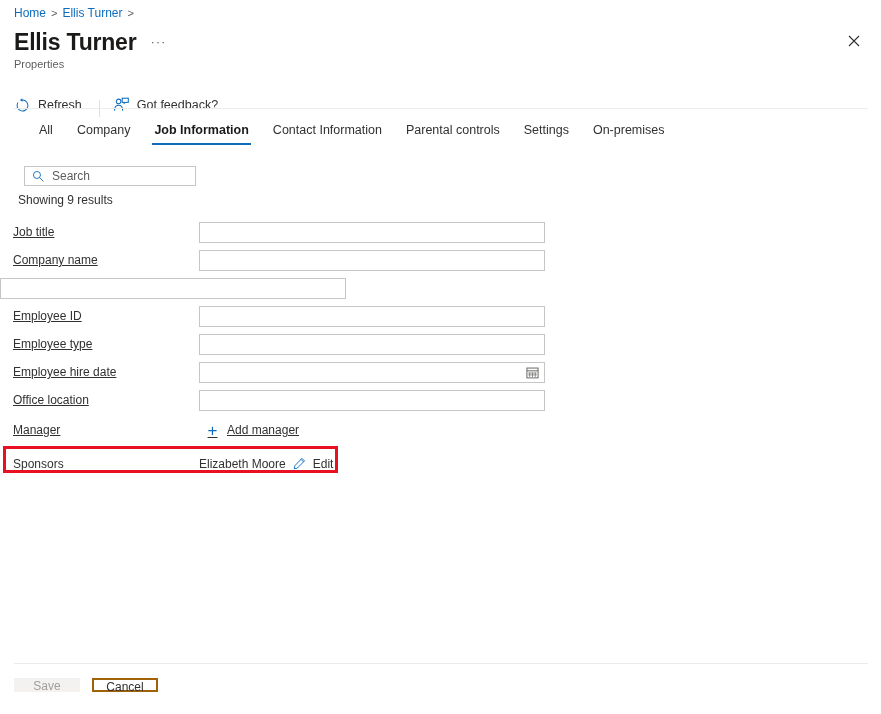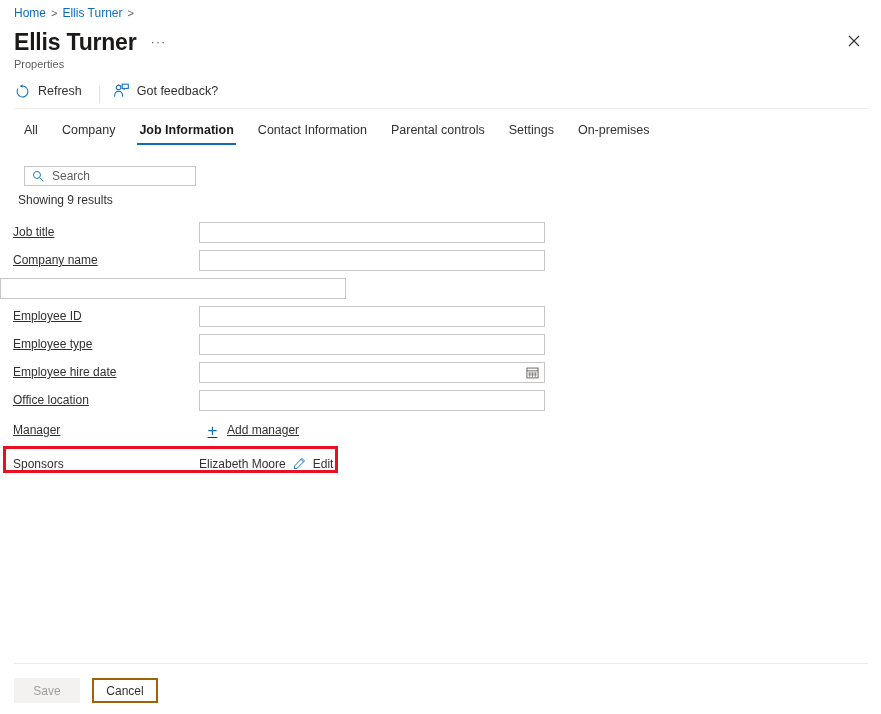--- a/index.html
+++ b/index.html
@@ -79,21 +79,21 @@
     display: flex;
     align-items: center;
     justify-content: center;
     cursor: pointer;
     color: #323130;
   }
 
   
   .cmdbar {
     position: absolute;
-    top: 79px;
+    top: 93px;
     left: 14px;
     display: flex;
     align-items: flex-end;
     height: 24px;
   }
   .cmd-item {
     display: flex;
     align-items: center;
     font-size: 12.5px;
     color: #323130;
@@ -123,21 +123,21 @@
     left: 14px;
     width: 854px;
     height: 1px;
     background: #edebe9;
   }
 
   
   .tabs {
     position: absolute;
     top: 119px;
-    left: 12px;
+    left: 27px;
     display: flex;
     align-items: flex-start;
   }
   .tab {
     position: relative;
     font-size: 12.5px;
     color: #323130;
     padding: 4px 12px 10px 12px;
     cursor: pointer;
     white-space: nowrap;
@@ -326,21 +326,21 @@
   .footer {
     position: absolute;
     top: 678px;
     left: 14px;
     display: flex;
     align-items: center;
   }
   .btn {
     font-family: "Liberation Sans", sans-serif;
     font-size: 12px;
-    height: 25px;
+    height: 14px;
     min-width: 66px;
     padding: 0 12px;
     cursor: pointer;
     border: 1px solid transparent;
     background: #f3f2f1;
     color: #a19f9d;
   }
   .btn.disabled {
     background: #f3f2f1;
     color: #a19f9d;

